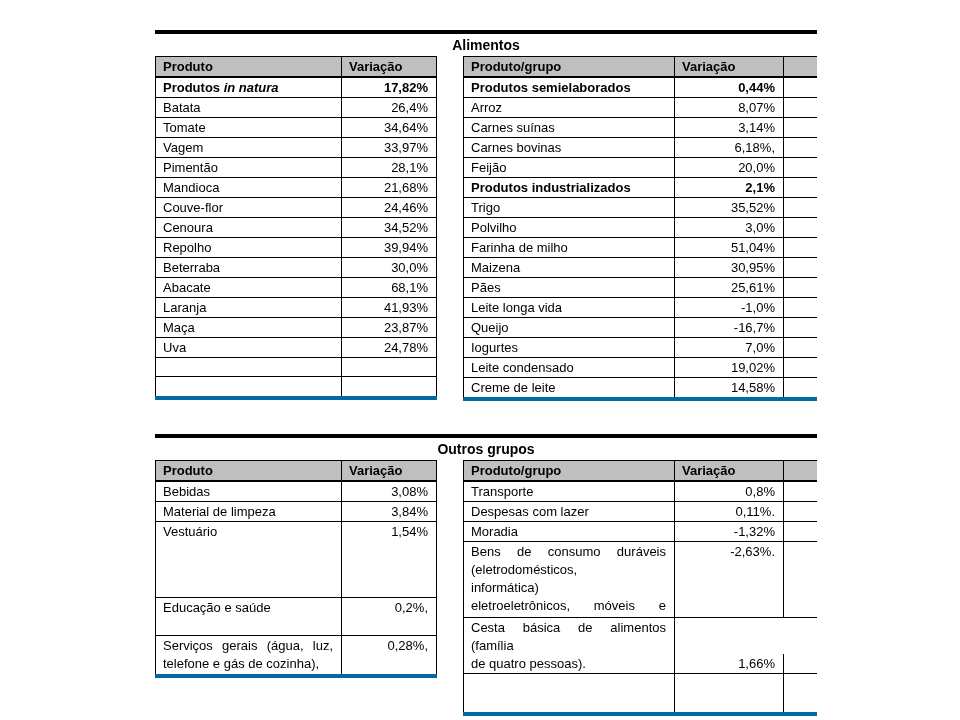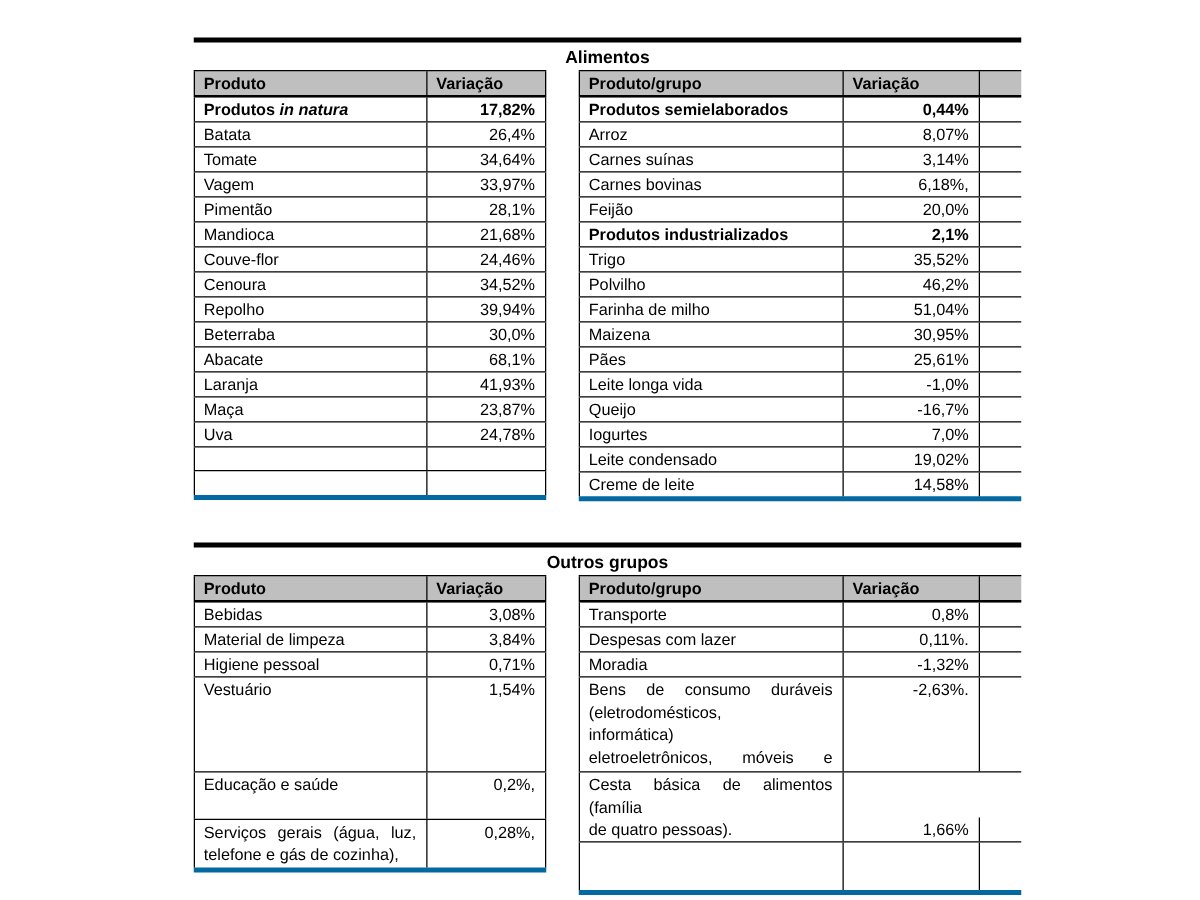--- a/index.html
+++ b/index.html
@@ -143,21 +143,21 @@
               <div class="row bold">
                 <div class="cell cell-p"><span>Produtos industrializados</span></div>
                 <div class="cell cell-v">2,1%</div>
               </div>
               <div class="row">
                 <div class="cell cell-p"><span>Trigo</span></div>
                 <div class="cell cell-v">35,52%</div>
               </div>
               <div class="row">
                 <div class="cell cell-p"><span>Polvilho</span></div>
-                <div class="cell cell-v">46,2%</div>
+                <div class="cell cell-v">3,0%</div>
               </div>
               <div class="row">
                 <div class="cell cell-p"><span>Farinha de milho</span></div>
                 <div class="cell cell-v">51,04%</div>
               </div>
               <div class="row">
                 <div class="cell cell-p"><span>Maizena</span></div>
                 <div class="cell cell-v">30,95%</div>
               </div>
               <div class="row">
@@ -196,24 +196,20 @@
                 <div class="cell cell-p">Produto</div>
                 <div class="cell cell-v">Variação</div>
               </div>
               <div class="row">
                 <div class="cell cell-p"><span>Bebidas</span></div>
                 <div class="cell cell-v">3,08%</div>
               </div>
               <div class="row">
                 <div class="cell cell-p"><span>Material de limpeza</span></div>
                 <div class="cell cell-v">3,84%</div>
-              </div>
-              <div class="row">
-                <div class="cell cell-p"><span>Higiene pessoal</span></div>
-                <div class="cell cell-v">0,71%</div>
               </div>
               <div class="row" style="min-height: 76px; justify-content: center;">
                 <div class="cell cell-p"><span>Vestuário</span></div>
                 <div class="cell cell-v">1,54%</div>
               </div>
               <div class="row" style="min-height: 38px;">
                 <div class="cell cell-p"><span>Educação e saúde</span></div>
                 <div class="cell cell-v">0,2%,</div>
               </div>
               <div class="row" style="min-height: 38px;">

